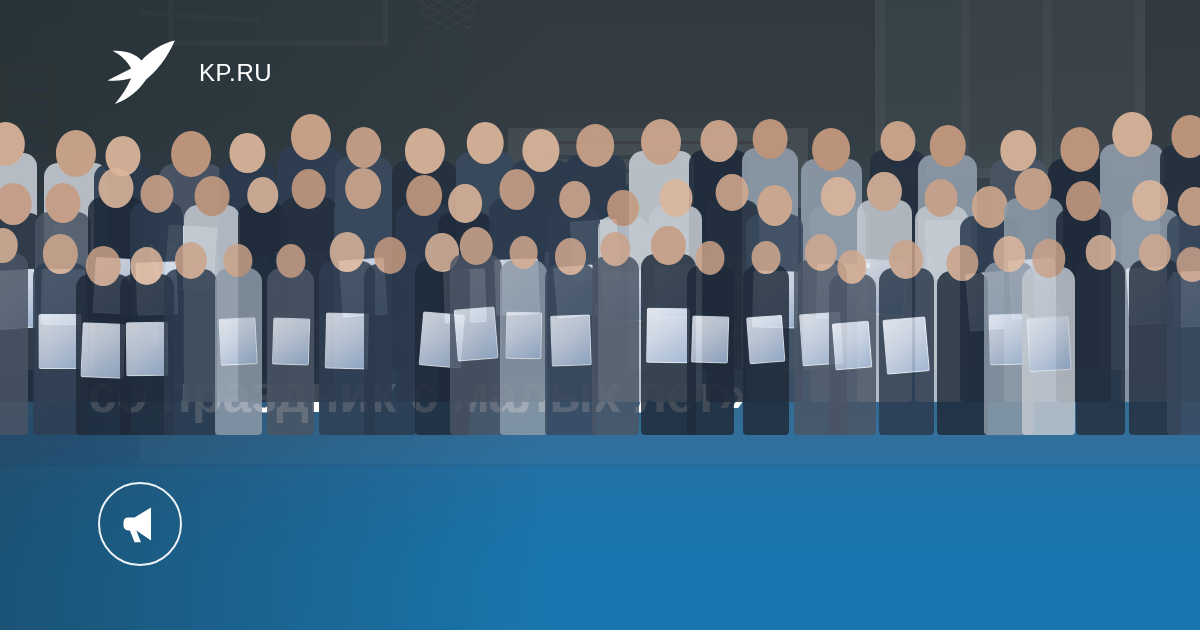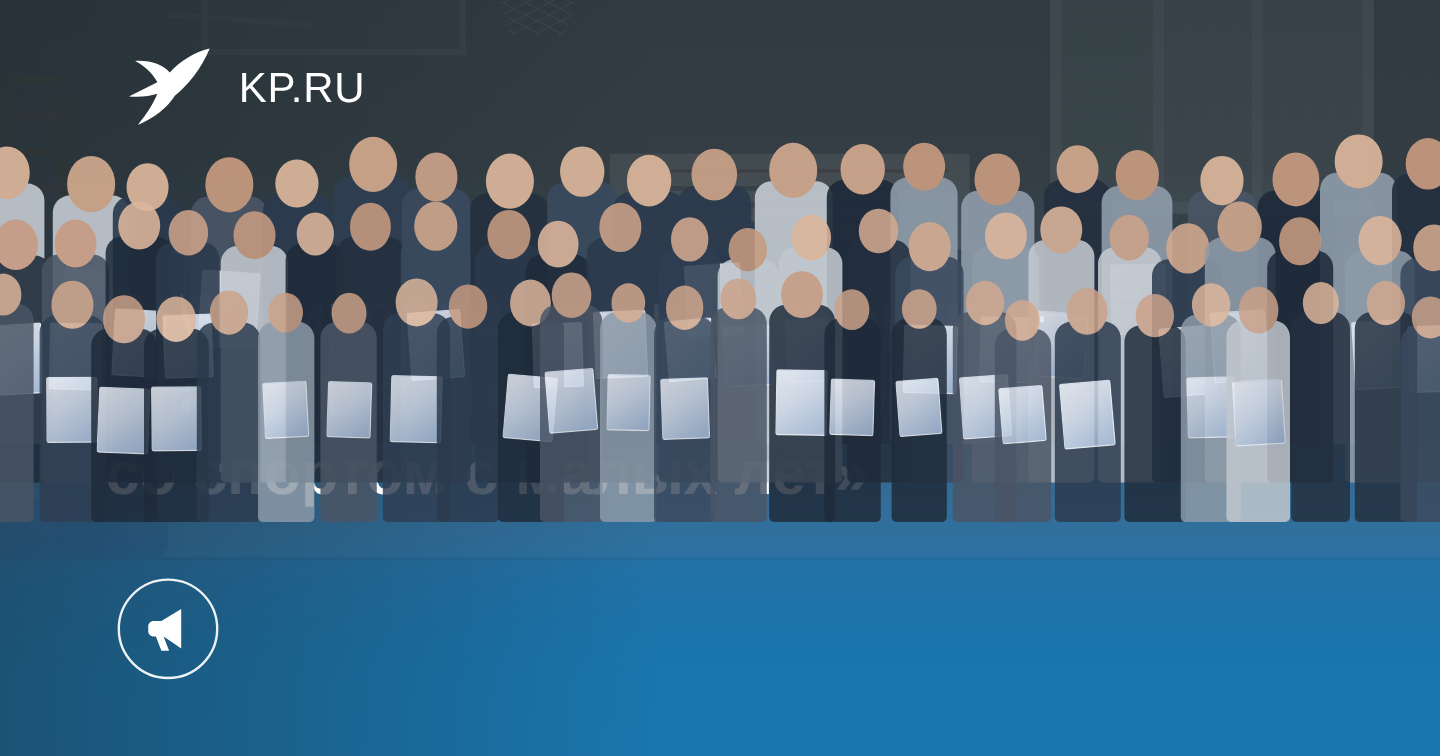--- a/index.html
+++ b/index.html
@@ -194,21 +194,21 @@
   }
 
   
   .brand {
     position: absolute; left: 103px; top: 36px;
     display: flex; align-items: center; gap: 22px;
   }
   .brand-bird { width: 74px; height: 74px; display: block; }
   .brand-name {
     color: #fff;
-    font-size: 35px;
+    font-size: 24px;
     font-weight: 500;
     letter-spacing: .6px;
     line-height: 1;
     white-space: nowrap;
   }
 
   .headline {
     position: absolute;
     left: 88px;
     top: 196px;
@@ -538,21 +538,21 @@
   <div class="brand">
     <svg class="brand-bird" viewBox="0 0 100 100" aria-hidden="true">
       <path fill="#ffffff" d="M97 6 C80 10 64 20 52 33 C44 24 30 19 13 20 C24 26 33 34 38 44 L6 60 C18 61 29 60 38 57 C33 69 26 80 16 92 C34 85 49 73 58 59 C72 48 88 28 97 6 Z"></path>
     </svg>
     <div class="brand-name">KP.RU</div>
   </div>
 
   <h1 class="headline" id="headline">
       <span style="display: block;">В Мариуполе прошел спортивный</span>
       <span style="display: block;">праздник для детей «Дружи</span>
-      <span style="display: block;">со спортом с малых лет»</span>
+      <span style="display: block;">со праздник с малых лет»</span>
     </h1>
 
   <div class="tag">
     <div class="tag-circle">
       <svg viewBox="0 0 48 48" aria-hidden="true">
         <path fill="#ffffff" d="M36 6 L18 17 L11 17 C8.2 17 6 19.2 6 22 L6 26 C6 28.8 8.2 31 11 31 L13 31 L18 44 L25 44 L20 31 L36 42 Z"></path>
       </svg>
     </div>
   </div>
 

